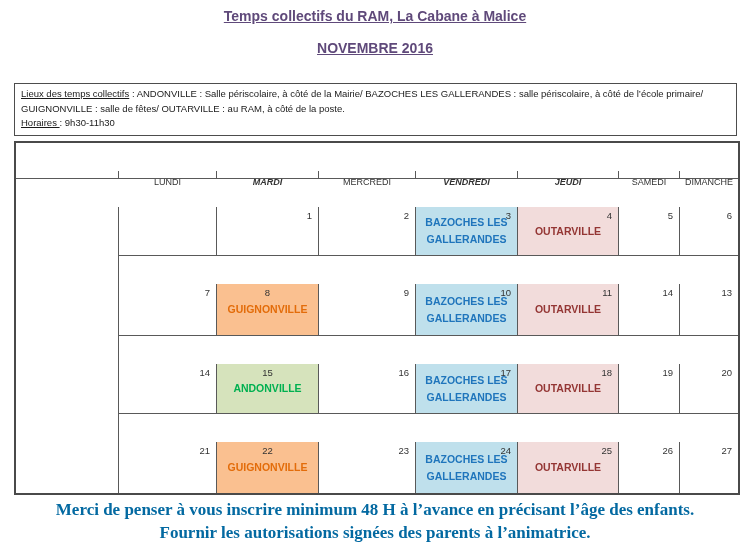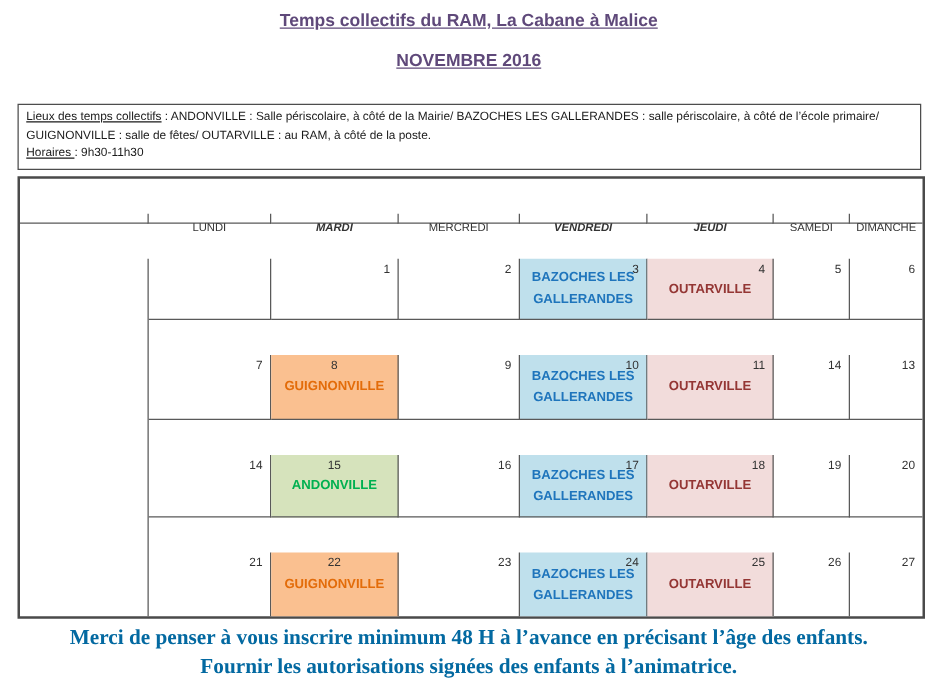--- a/index.html
+++ b/index.html
@@ -207,16 +207,16 @@
         <div class="loc"></div>
       </div>
     <div class="cell lc lb">
         <div class="num">27</div>
         <div class="loc"></div>
       </div>
   </div>
 
   <div class="footer">
     <div>Merci de penser à vous inscrire minimum 48 H à l’avance en précisant l’âge des enfants.</div>
-    <div>Fournir les autorisations signées des enfants à l’animatrice.</div>
+    <div>Fournir les autorisations signées des parents à l’animatrice.</div>
   </div>
 
 </div>
 
 </body></html>

